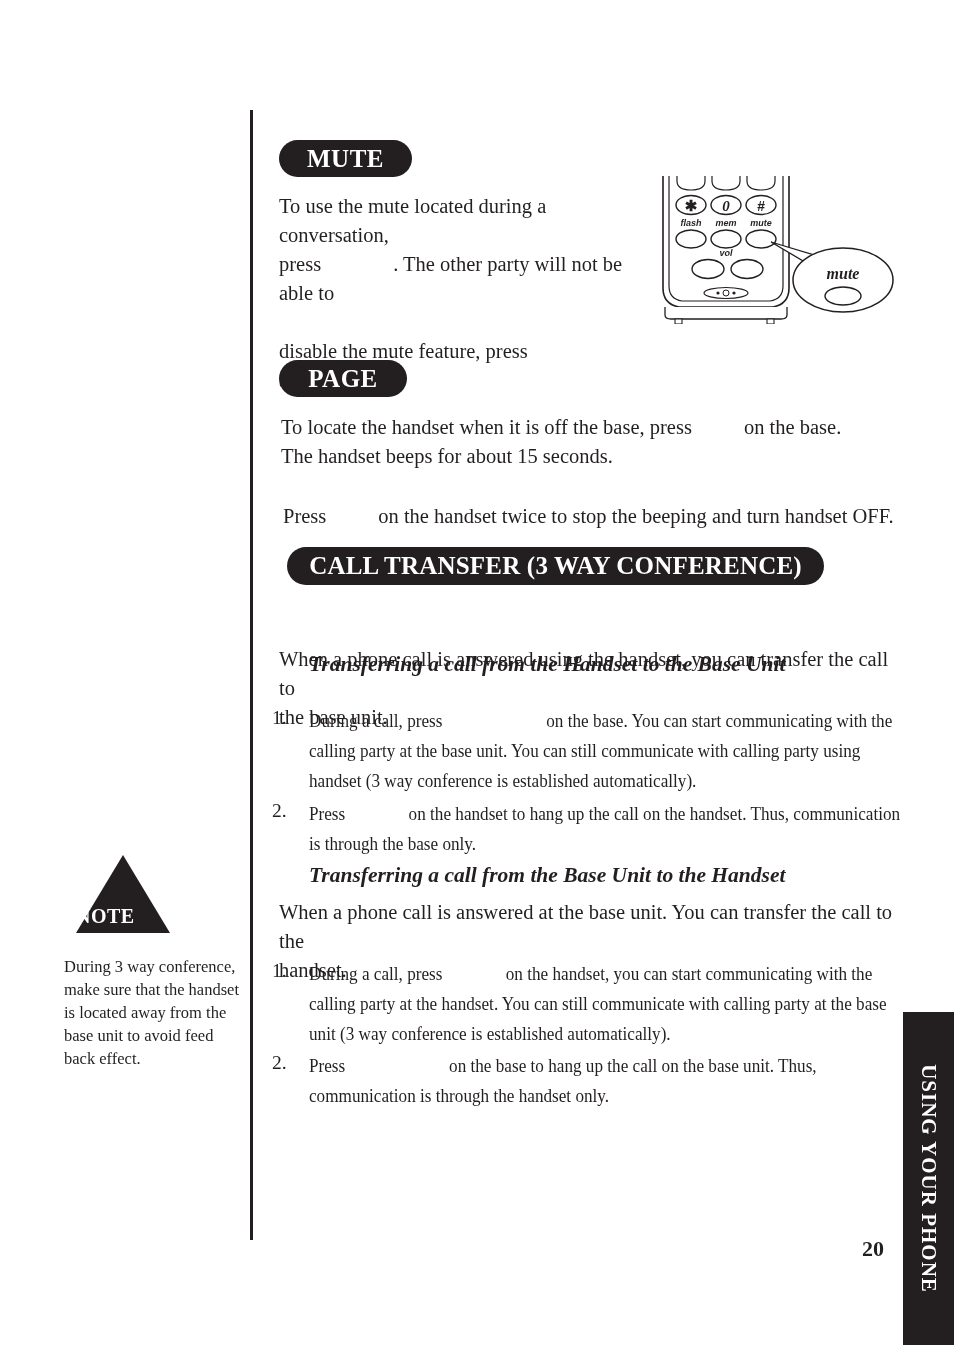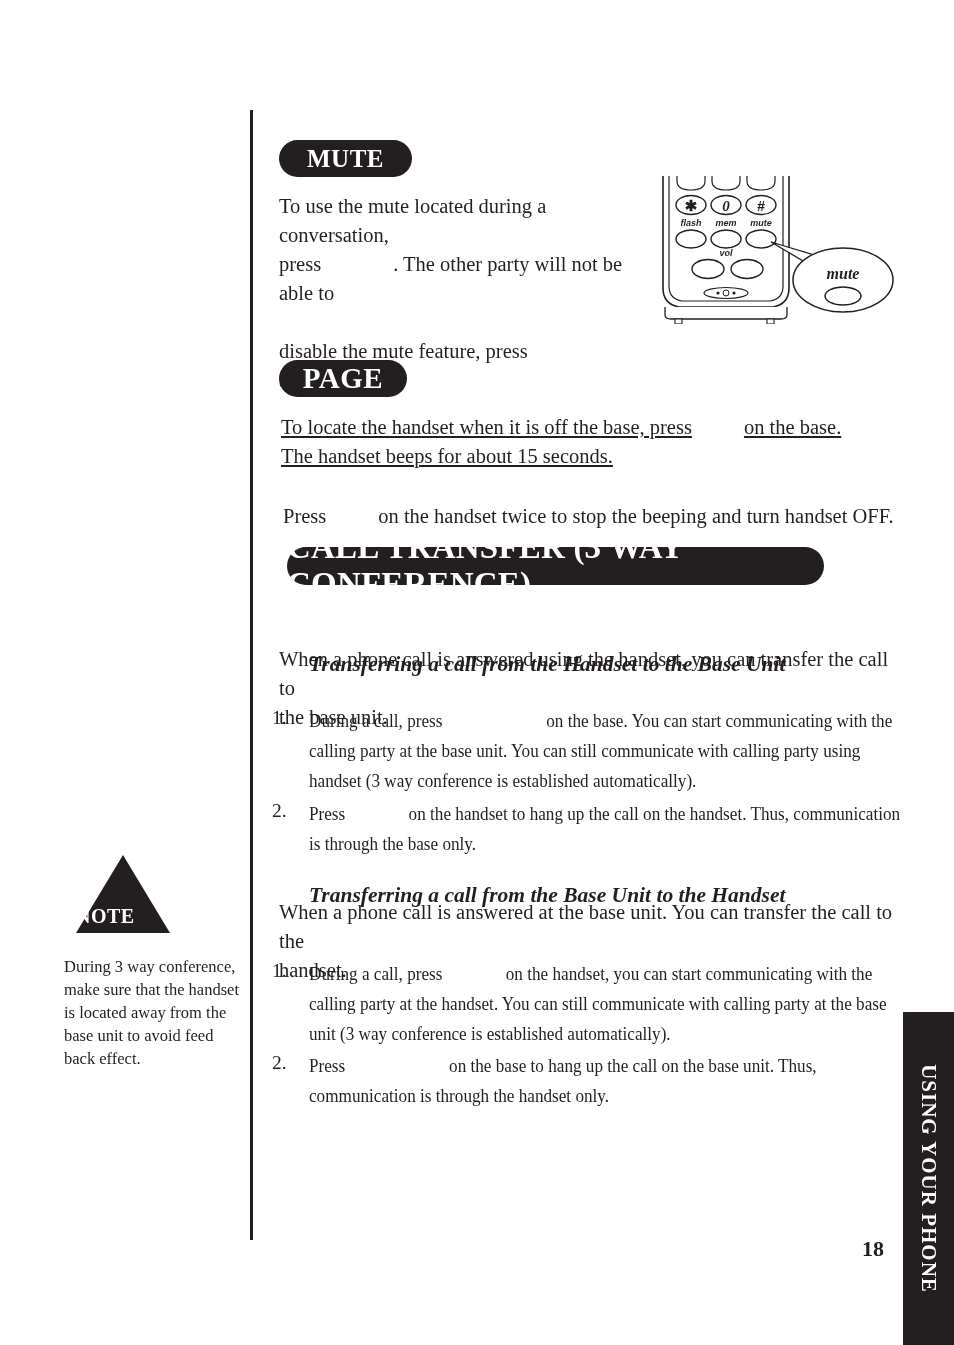--- a/index.html
+++ b/index.html
@@ -35,24 +35,24 @@
     border-radius: 999px;
     color: #ffffff;
     display: flex;
     align-items: center;
     justify-content: center;
     font-weight: bold;
     letter-spacing: 0.5px;
     font-family: "Liberation Serif", "DejaVu Serif", serif;
   }
   .pill-mute { left: 279px; top: 140px; width: 133px; height: 37px; font-size: 25px; }
-  .pill-page { left: 279px; top: 360px; width: 128px; height: 37px; font-size: 29px; }
+  .pill-page { left: 279px; top: 360px; width: 128px; height: 37px; font-size: 25px; }
   .pill-transfer {
     left: 287px; top: 547px; width: 537px; height: 38px;
-    font-size: 33px; letter-spacing: 0.2px;
+    font-size: 25px; letter-spacing: 0.2px;
   }
 
   .body-text {
     position: absolute;
     font-size: 20.5px;
     line-height: 29px;
     color: #231f20;
   }
 
   
@@ -213,21 +213,21 @@
     <ellipse cx="188" cy="104" rx="50" ry="32" fill="#ffffff" stroke="#231f20" stroke-width="1.5"></ellipse>
     <text x="188" y="103" font-family="'Liberation Serif', serif" font-size="16" font-style="italic" font-weight="bold" text-anchor="middle" fill="#231f20" stroke="none">mute</text>
     <ellipse cx="188" cy="120" rx="18" ry="9" fill="#ffffff" stroke="#231f20" stroke-width="1.4"></ellipse>
   </svg>
 </div>
 
 <div class="pill pill-page">
   <span>PAGE</span>
 </div>
 
-<div class="body-text" style="left:281px; top:413px; width:620px;text-decoration:underline;">
+<div class="body-text" style="left:281px; top:413px; width:620px;">
   <span>To locate the handset when it is off the base, press</span><span class="gap-s"></span><span>on the base.</span><br>
   <span>The handset beeps for about 15 seconds.</span>
 </div>
 
 <div class="body-text" style="left:283px; top:490px; width:620px;margin-top:12px;">
   <span>Press</span><span class="gap-s"></span><span>on the handset twice to stop the beeping and turn handset OFF.</span>
 </div>
 
 <div class="pill pill-transfer">
   <span>CALL TRANSFER (3 WAY CONFERENCE)</span>
@@ -250,21 +250,21 @@
 </div>
 
 <div class="list-num" style="left:272px; top:800px;">2.</div>
 <div class="abs" style="left:309px; top:800px; width:660px;">
   <div class="cond">
     <span>Press</span><span class="gap-m"></span><span>on the handset to hang up the call on the handset. Thus, communication</span>
   </div>
   <div class="cond" style="margin-top:2px;">is through the base only.</div>
 </div>
 
-<div class="sub-head" style="left:309px; top:863px;margin-top:20px;">Transferring a call from the Base Unit to the Handset</div>
+<div class="sub-head" style="left:309px; top:863px;">Transferring a call from the Base Unit to the Handset</div>
 
 <div class="body-text" style="left:279px; top:898px; width:620px;">
   <span>When a phone call is answered at the base unit. You can transfer the call to the</span><br>
   <span>handset.</span>
 </div>
 
 <div class="list-num" style="left:272px; top:960px;">1.</div>
 <div class="abs" style="left:309px; top:960px; width:660px;">
   <div class="cond">
     <span>During a call, press</span><span class="gap-m"></span><span>on the handset, you can start communicating with the</span>
@@ -285,13 +285,13 @@
 <div class="note-label">NOTE</div>
 <div class="note-body">
   <span>During 3 way conference,</span>
   <span>make sure that the handset is</span>
   <span>located away from the base</span>
   <span>unit to avoid feed back effect.</span>
 </div>
 
 <div class="side-tab"></div>
 <div class="side-tab-label">USING YOUR PHONE</div>
-<div class="page-num">18</div>
+<div class="page-num">20</div>
 
 </body></html>

